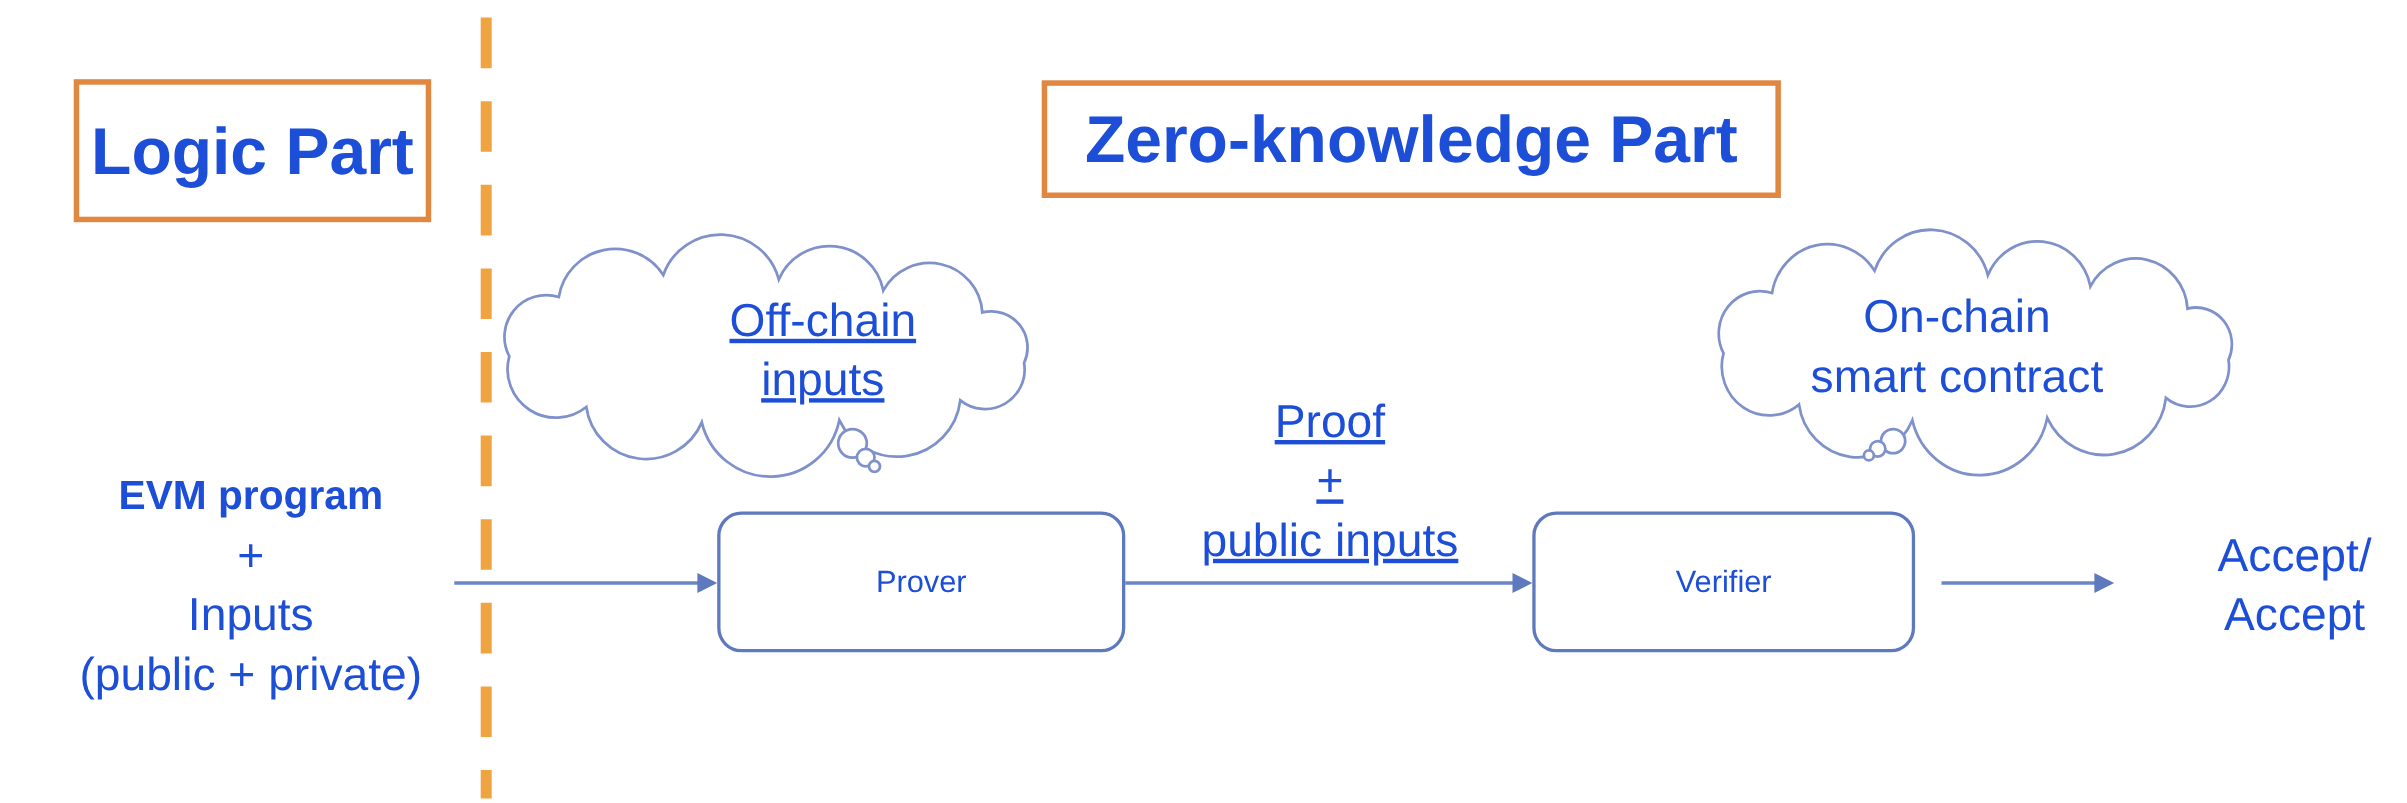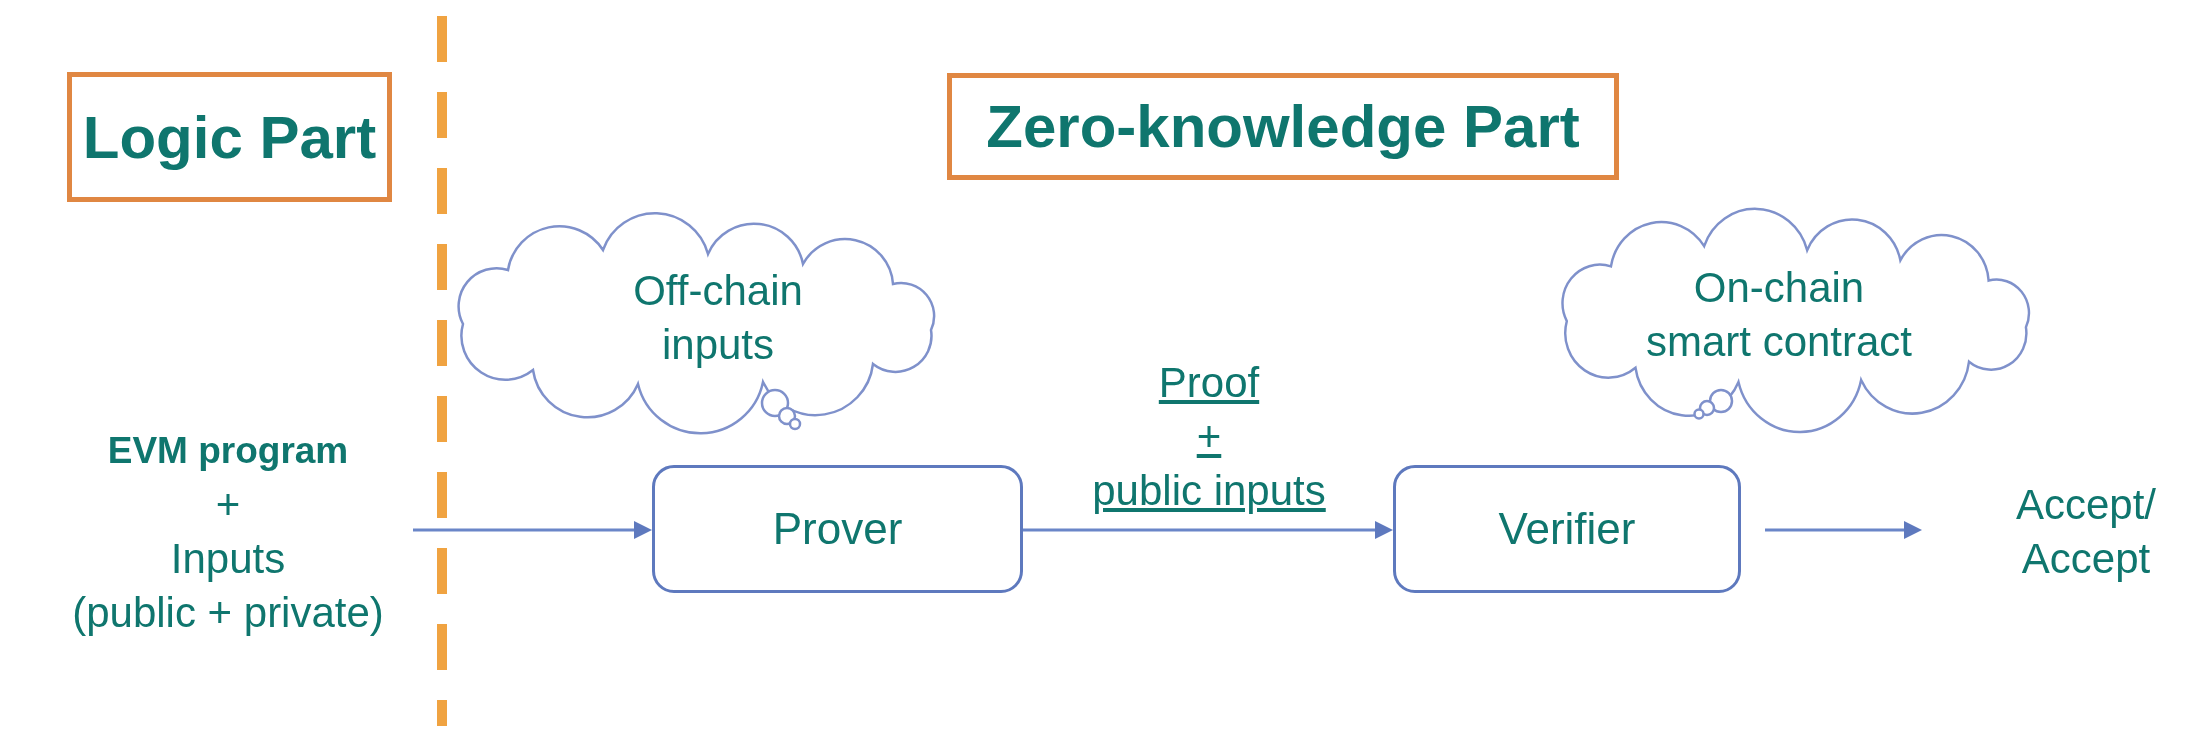--- a/index.html
+++ b/index.html
@@ -2,21 +2,21 @@
 <html><head>
 <meta charset="utf-8">
 <style>
   html, body { margin: 0; padding: 0; background: #ffffff; }
   #canvas {
     position: relative;
     width: 2188px;
     height: 730px;
     background: #ffffff;
     font-family: "Liberation Sans", sans-serif;
-    color: #0f766e;
+    color: #1d4ed8;
     overflow: hidden;
   }
   #diagram-svg {
     position: absolute;
     left: 0; top: 0;
     width: 2188px; height: 730px;
     z-index: 0;
   }
   .orange-box {
     position: absolute;
@@ -39,39 +39,39 @@
     box-sizing: border-box;
     border: 3px solid #5E79BE;
     border-radius: 22px;
     background: #ffffff;
     display: flex;
     align-items: center;
     justify-content: center;
     z-index: 2;
   }
   .blue-box .box-label {
-    font-size: 44px;
+    font-size: 28px;
     white-space: nowrap;
   }
   .text-block {
     position: absolute;
     transform: translateX(-50%);
     text-align: center;
     font-size: 42px;
     line-height: 54px;
     white-space: nowrap;
     z-index: 3;
   }
   .text-block .bold-line { font-weight: bold; font-size: 37px; }
   #logic-part-box   { left: 67px;  top: 72px; width: 325px; height: 130px; }
   #zk-part-box      { left: 947px; top: 73px; width: 672px; height: 107px; }
   #prover-box       { left: 652px; top: 465px; width: 371px; height: 128px; }
   #verifier-box     { left: 1393px; top: 465px; width: 348px; height: 128px; }
   #evm-input-label      { left: 228px;  top: 424px; }
-  #offchain-cloud-label { left: 718px;  top: 264px; }
+  #offchain-cloud-label { left: 748px;  top: 264px; text-decoration: underline; }
   #onchain-cloud-label  { left: 1779px; top: 261px; }
   #proof-label          { left: 1209px; top: 356px; text-decoration: underline; }
   #accept-reject-label  { left: 2038px; top: 478px; margin-left: 48px; }
 </style>
 </head>
 <body>
 
 <div id="canvas">
 
   <svg id="diagram-svg" viewBox="0 0 2188 730" xmlns="http://www.w3.org/2000/svg">

